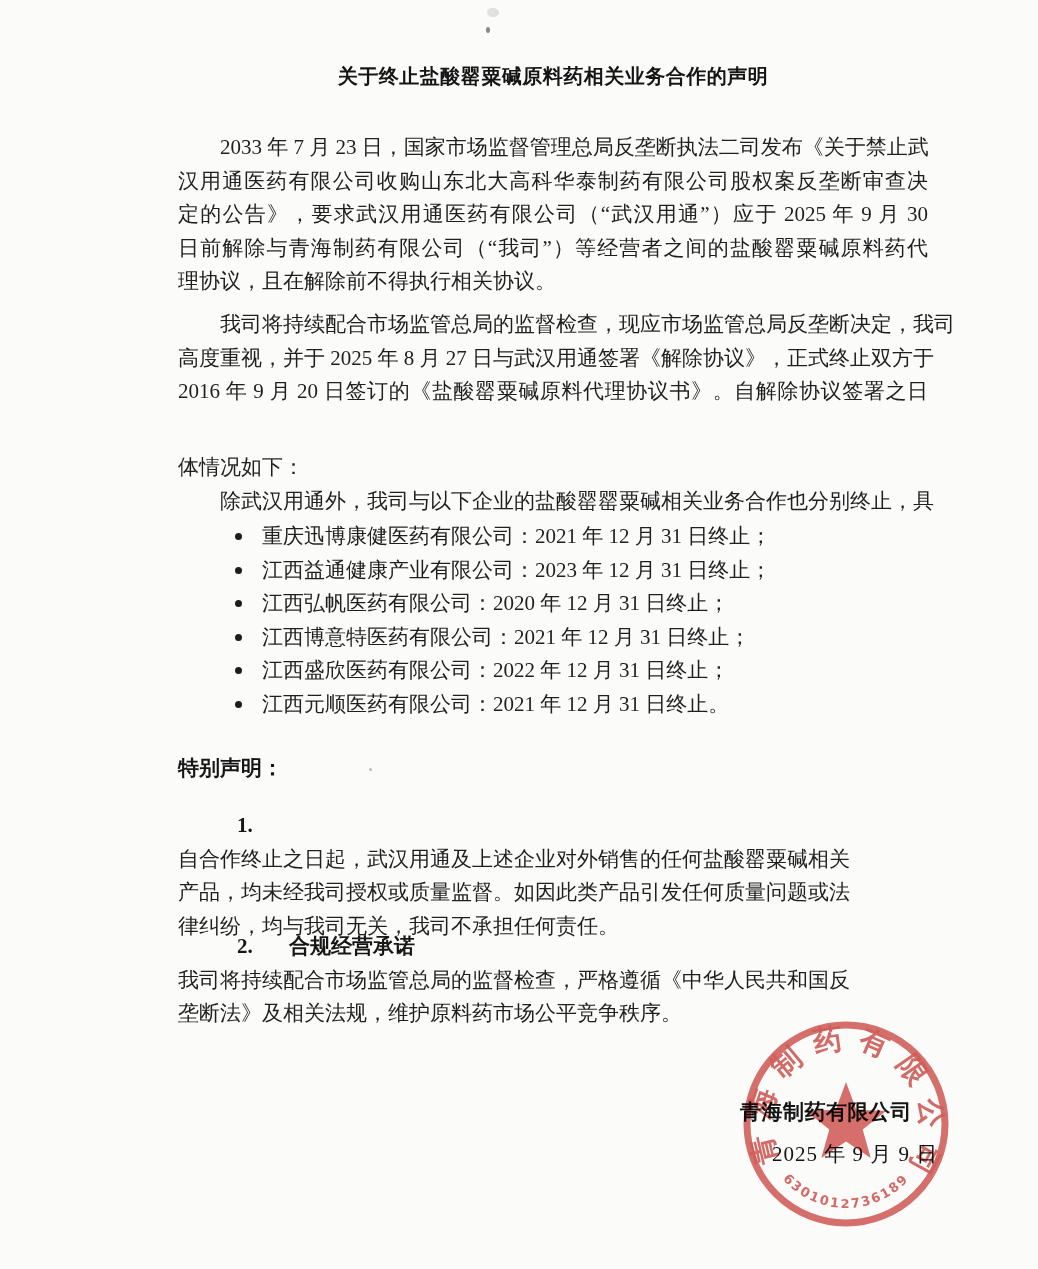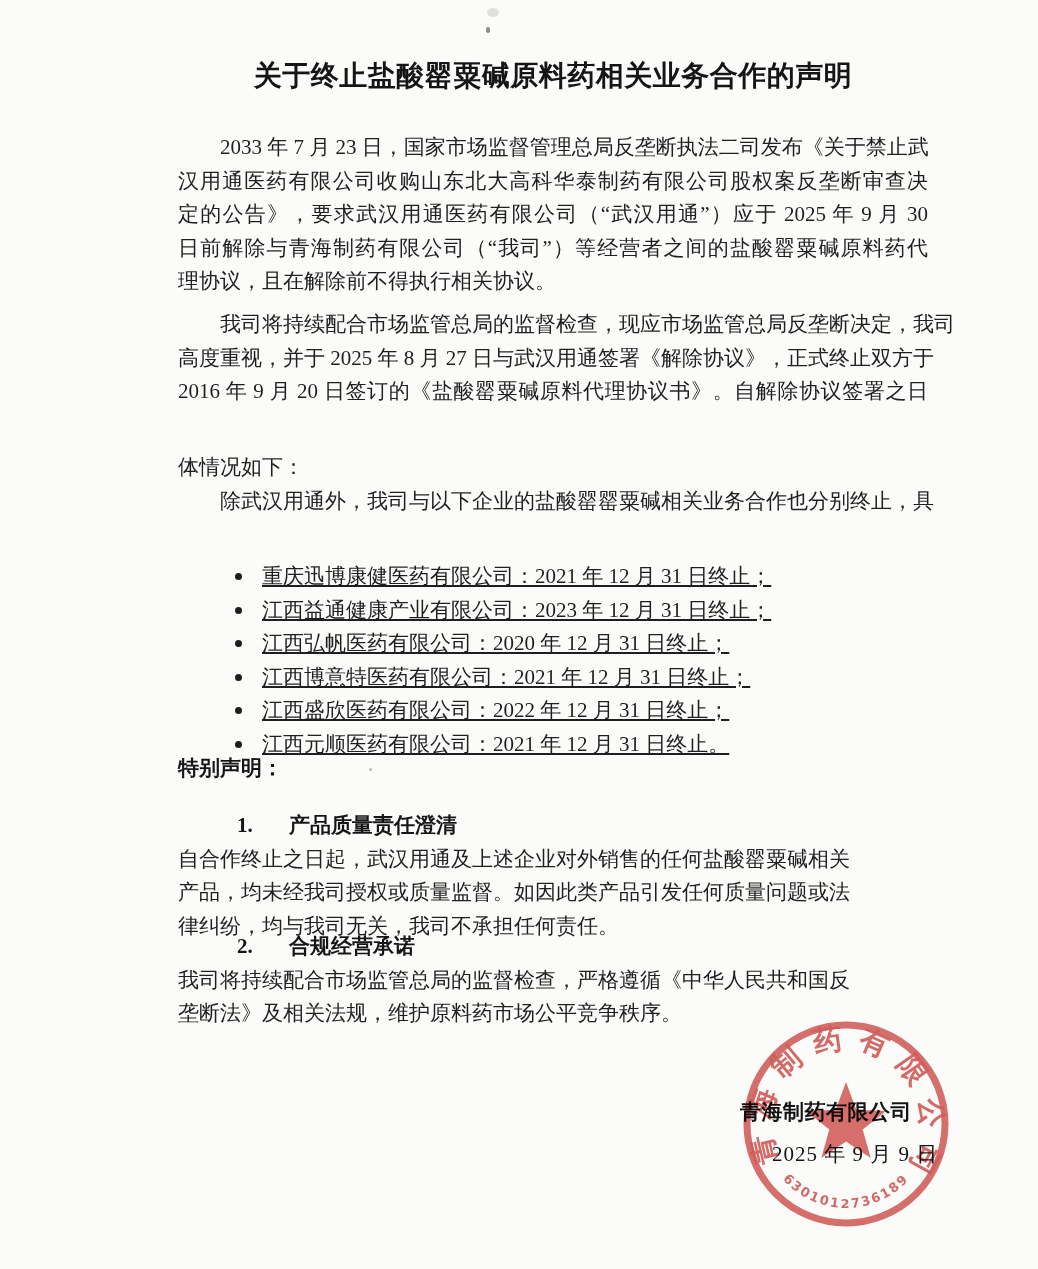--- a/index.html
+++ b/index.html
@@ -11,24 +11,24 @@
     position:relative;
     overflow:hidden;
   }
   #page{position:absolute;inset:0;}
   .blk{position:absolute;left:178px;width:750px;font-size:21px;line-height:33.5px;}
   .line{white-space:nowrap;}
   .fill{text-align:justify;text-align-last:justify;}
   .end{text-align:left;text-align-last:auto;}
   .indent{text-indent:42px;}
   .doc-title{
-    top:58px;text-align:center;font-size:28px;font-weight:bold;color:#151515;
+    top:58px;text-align:center;font-size:20px;font-weight:bold;color:#151515;
     line-height:36px;letter-spacing:0.5px;
   }
-  .bullets{top:560px;text-decoration:underline;}
+  .bullets{top:520px;}
   .bullet-row{position:relative;padding-left:84px;height:33.5px;}
   .bullet-dot{
     position:absolute;left:57px;top:13px;width:7px;height:7px;border-radius:50%;
     background:#1d1d1d;
   }
   .special-heading{top:752px;font-weight:bold;color:#161616;}
   .item-head{position:relative;font-weight:bold;color:#161616;height:33.5px;}
   .item-no{position:absolute;left:59px;top:0;}
   .item-title{position:absolute;left:111px;top:0;}
   .item-body{width:663px;}
@@ -95,21 +95,20 @@
       <span class="bullet-dot"></span>
       <span>江西元顺医药有限公司：2021 年 12 月 31 日终止。</span>
     </div>
   </div>
 
   <div class="blk special-heading">特别声明：</div>
 
   <div class="blk" style="top:809px;">
     <div class="item-head">
       <span class="item-no">1.</span>
-      <span class="item-title">产品质量责任澄清</span>
     </div>
     <div class="item-body">
       <div class="line fill">自合作终止之日起，武汉用通及上述企业对外销售的任何盐酸罂粟碱相关</div>
       <div class="line fill">产品，均未经我司授权或质量监督。如因此类产品引发任何质量问题或法</div>
       <div class="line end">律纠纷，均与我司无关，我司不承担任何责任。</div>
     </div>
   </div>
 
   <div class="blk" style="top:930px;">
     <div class="item-head">

